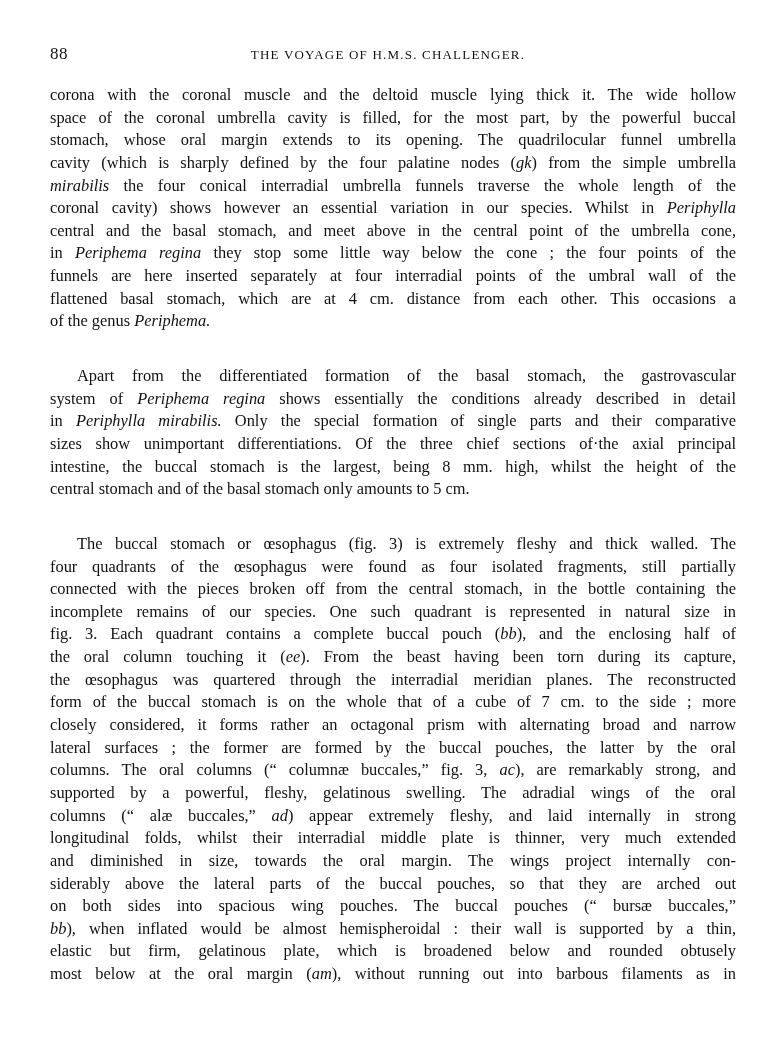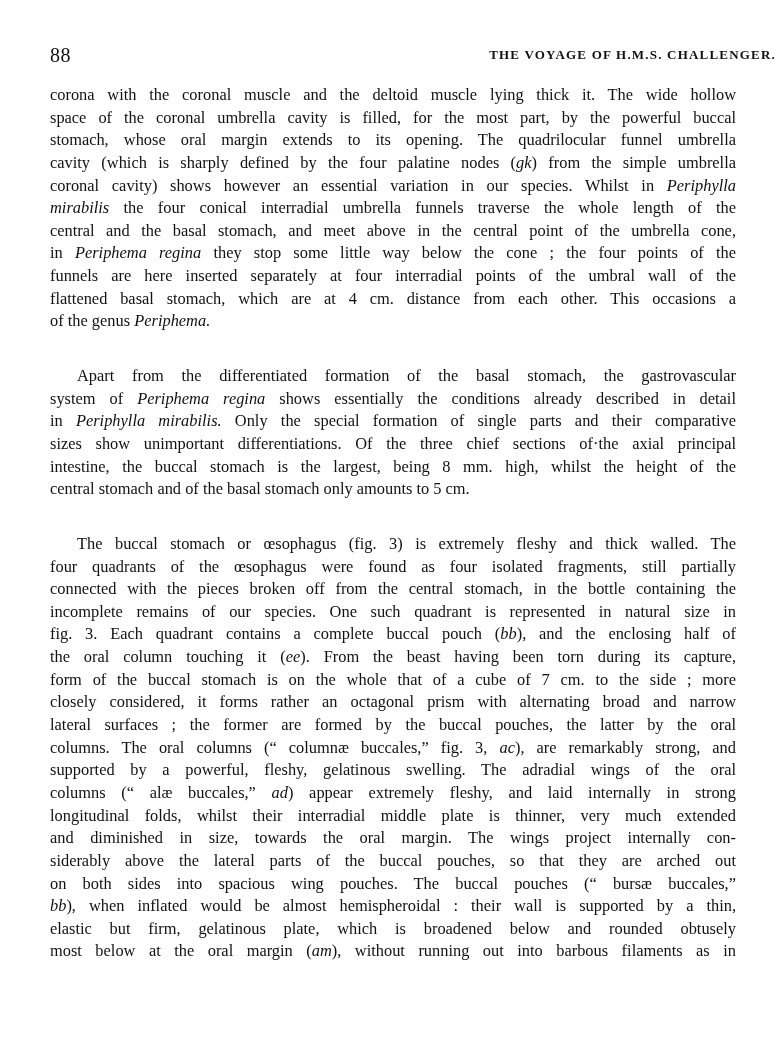--- a/index.html
+++ b/index.html
@@ -3,25 +3,25 @@
 <meta charset="utf-8">
 <style>
   html, body { margin: 0; padding: 0; background: #ffffff; }
   body {
     width: 776px; height: 1050px; position: relative; overflow: hidden;
     font-family: "Liberation Serif", "DejaVu Serif", serif;
     color: #111;
   }
   .page-number {
     position: absolute; left: 50px; top: 44px;
-    font-size: 20px; letter-spacing: 0.5px;
+    font-size: 17px; letter-spacing: 0.5px;
   }
   .running-head {
-    position: absolute; left: 0; right: 0; top: 47px; text-align: right;
-    font-size: 13px; font-weight: bold; letter-spacing: 1.2px;
+    position: absolute; left: 0; right: 0; top: 47px; text-align: center;
+    font-size: 13px; font-weight: normal; letter-spacing: 1.2px;
   }
   .body-text {
     position: absolute; left: 50px; top: 84px; width: 686px;
   }
   .line {
     display: block; height: 22.65px; line-height: 22.65px;
     font-size: 16.4px; white-space: nowrap;
     text-align: justify; text-align-last: justify;
   }
   .line.last { text-align-last: left; }
@@ -33,22 +33,22 @@
 
 <div>
   <div class="page-number">88</div>
   <div class="running-head">THE VOYAGE OF H.M.S. CHALLENGER.</div>
   <div class="body-text" id="body-text">
       <div>
         <span class="line"><span>corona with the coronal muscle and the deltoid muscle lying thick it.   The wide hollow</span></span>
         <span class="line"><span>space of the coronal umbrella cavity is filled, for the most part, by the powerful buccal</span></span>
         <span class="line"><span>stomach, whose oral margin extends to its opening.   The quadrilocular funnel umbrella</span></span>
         <span class="line"><span>cavity (which is sharply defined by the four palatine nodes (</span><i>gk</i><span>) from the simple umbrella</span></span>
+        <span class="line"><i>mirabilis</i><span> the four conical interradial umbrella funnels traverse the whole length of the</span></span>
         <span class="line"><span>coronal cavity) shows however an essential variation in our species.  Whilst in </span><i>Periphylla</i></span>
-        <span class="line"><i>mirabilis</i><span> the four conical interradial umbrella funnels traverse the whole length of the</span></span>
         <span class="line"><span>central and the basal stomach, and meet above in the central point of the umbrella cone,</span></span>
         <span class="line"><span>in </span><i>Periphema regina</i><span> they stop some little way below the cone ; the four points of the</span></span>
         <span class="line"><span>funnels are here inserted separately at four interradial points of the umbral wall of the</span></span>
         <span class="line"><span>flattened basal stomach, which are at 4 cm. distance from each other.   This occasions a</span></span>
         <span class="line last"><span>of the genus </span><i>Periphema.</i></span>
       </div>
       <div>
         <span class="line indent"><span>Apart from the differentiated formation of the basal stomach, the gastrovascular</span></span>
         <span class="line"><span>system of </span><i>Periphema regina</i><span> shows essentially the conditions already described in detail</span></span>
         <span class="line"><span>in </span><i>Periphylla mirabilis.</i><span>  Only the special formation of single parts and their comparative</span></span>
@@ -56,20 +56,21 @@
         <span class="line"><span>intestine, the buccal stomach is the largest, being 8 mm. high, whilst the height of the</span></span>
         <span class="line last"><span>central stomach and of the basal stomach only amounts to 5 cm.</span></span>
       </div>
       <div>
         <span class="line indent"><span>The buccal stomach or œsophagus (fig. 3) is extremely fleshy and thick walled.   The</span></span>
         <span class="line"><span>four quadrants of the œsophagus were found as four isolated fragments, still partially</span></span>
         <span class="line"><span>connected with the pieces broken off from the central stomach, in the bottle containing the</span></span>
         <span class="line"><span>incomplete remains of our species.   One such quadrant is represented in natural size in</span></span>
         <span class="line"><span>fig. 3.   Each quadrant contains a complete buccal pouch (</span><i>bb</i><span>), and the enclosing half of</span></span>
         <span class="line"><span>the oral column touching it (</span><i>ee</i><span>).   From the beast having been torn during its capture,</span></span>
+        <span class="line"><span>the œsophagus was quartered through the interradial meridian planes.   The reconstructed</span></span>
         <span class="line"><span>form of the buccal stomach is on the whole that of a cube of 7 cm. to the side ; more</span></span>
         <span class="line"><span>closely considered, it forms rather an octagonal prism with alternating broad and narrow</span></span>
         <span class="line"><span>lateral surfaces ; the former are formed by the buccal pouches, the latter by the oral</span></span>
         <span class="line"><span>columns.   The oral columns (“ columnæ buccales,” fig. 3, </span><i>ac</i><span>), are remarkably strong, and</span></span>
         <span class="line"><span>supported by a powerful, fleshy, gelatinous swelling.   The adradial wings of the oral</span></span>
         <span class="line"><span>columns (“ alæ buccales,” </span><i>ad</i><span>) appear extremely fleshy, and laid internally in strong</span></span>
         <span class="line"><span>longitudinal folds, whilst their interradial middle plate is thinner, very much extended</span></span>
         <span class="line"><span>and diminished in size, towards the oral margin.   The wings project internally con-</span></span>
         <span class="line"><span>siderably above the lateral parts of the buccal pouches, so that they are arched out</span></span>
         <span class="line"><span>on both sides into spacious wing pouches.   The buccal pouches (“ bursæ buccales,”</span></span>

